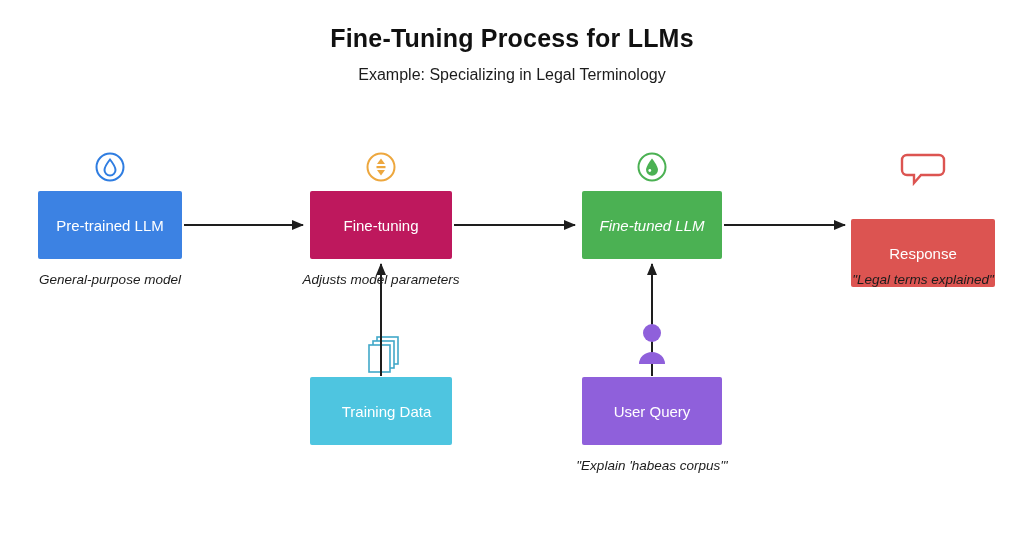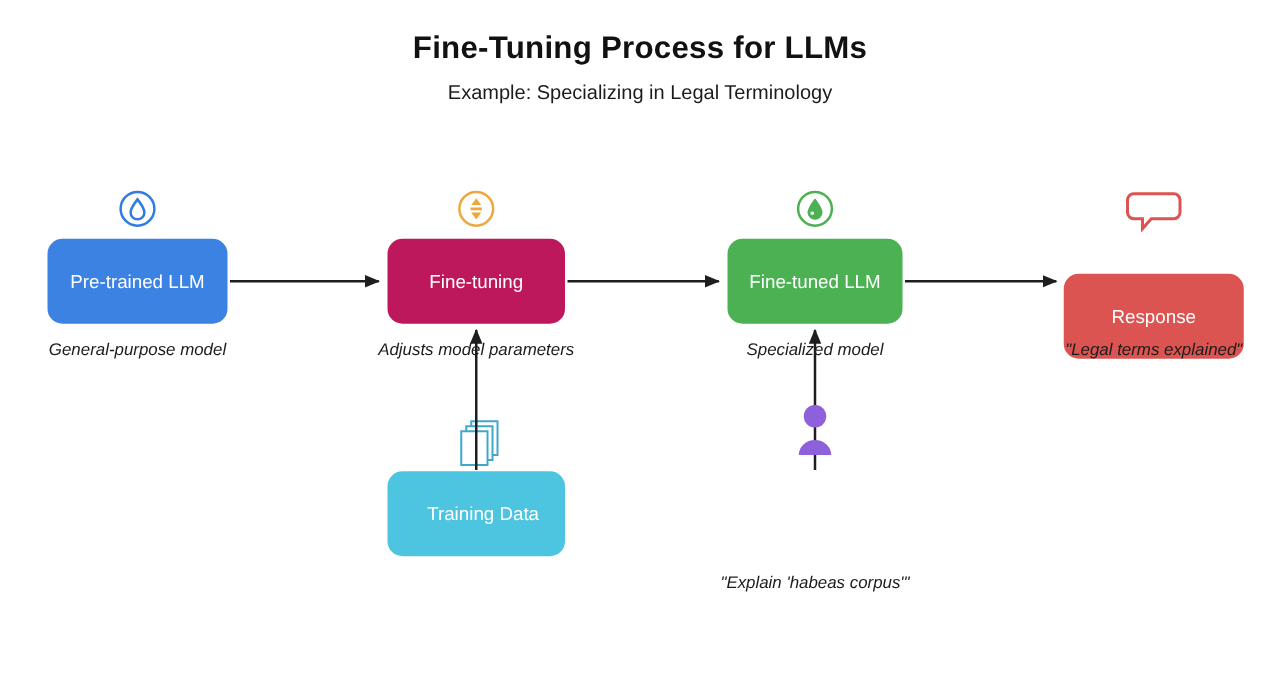--- a/index.html
+++ b/index.html
@@ -27,21 +27,21 @@
     top: 66px; left: 0;
     width: 100%;
     text-align: center;
     font-size: 16px;
     font-weight: 400;
     color: #1c1c1c;
   }
   .node {
     position: absolute;
     height: 68px;
-    border-radius: 12px;
+    border-radius: 2px;
     display: flex;
     align-items: center;
     justify-content: center;
     color: #ffffff;
     font-size: 15px;
     z-index: 2;
   }
   .caption {
     position: absolute;
     width: 240px;
@@ -129,31 +129,33 @@
       <path d="M8 3 H40 a5 5 0 0 1 5 5 V18 a5 5 0 0 1 -5 5 H22 l-7 8 v-8 H8 a5 5 0 0 1 -5 -5 V8 a5 5 0 0 1 5 -5 Z" fill="none" stroke="#dc5451" stroke-width="2.4"></path>
     </svg>
   </div>
 
   <div class="node" style="left: 38px; top: 191px; width: 144px; background-color: rgb(60, 130, 227);">
     <span>Pre-trained LLM</span>
   </div>
   <div class="node" style="left: 310px; top: 191px; width: 142px; background-color: #be185d;">
     <span>Fine-tuning</span>
   </div>
-  <div class="node" style="left: 582px; top: 191px; width: 140px; background-color: rgb(75, 177, 83);">
+  <div class="node" style="left: 582px; top: 191px; width: 140px; background-color: rgb(75, 177, 83); font-style: italic;">
     <span>Fine-tuned LLM</span>
   </div>
   <div class="node" style="left: 851px; top: 191px; width: 144px; background-color: rgb(220, 84, 81); margin-top: 28px;">
     <span>Response</span>
   </div>
 
   <div class="caption" style="left:-10px; top:272px;">General-purpose model</div>
   <div class="caption" style="left:261px; top:272px;">Adjusts model parameters</div>
-  <div class="caption" style="left:532px; top:272px;">Specialized model</div>
   <div class="caption" style="left:803px; top:272px;">"Legal terms explained"</div>
 
   <div class="node" style="left: 310px; top: 377px; width: 142px; background-color: rgb(78, 197, 224); padding-left: 11px;">
     <span>Training Data</span>
+  </div>
+  <div class="node" style="left: 582px; top: 377px; width: 140px; background-color: rgb(143, 96, 219);">
+    <span>User Query</span>
   </div>
 
   <div class="caption" style="left:532px; top:458px;">"Explain 'habeas corpus'"</div>
 
 </div>
 
 </body></html>

